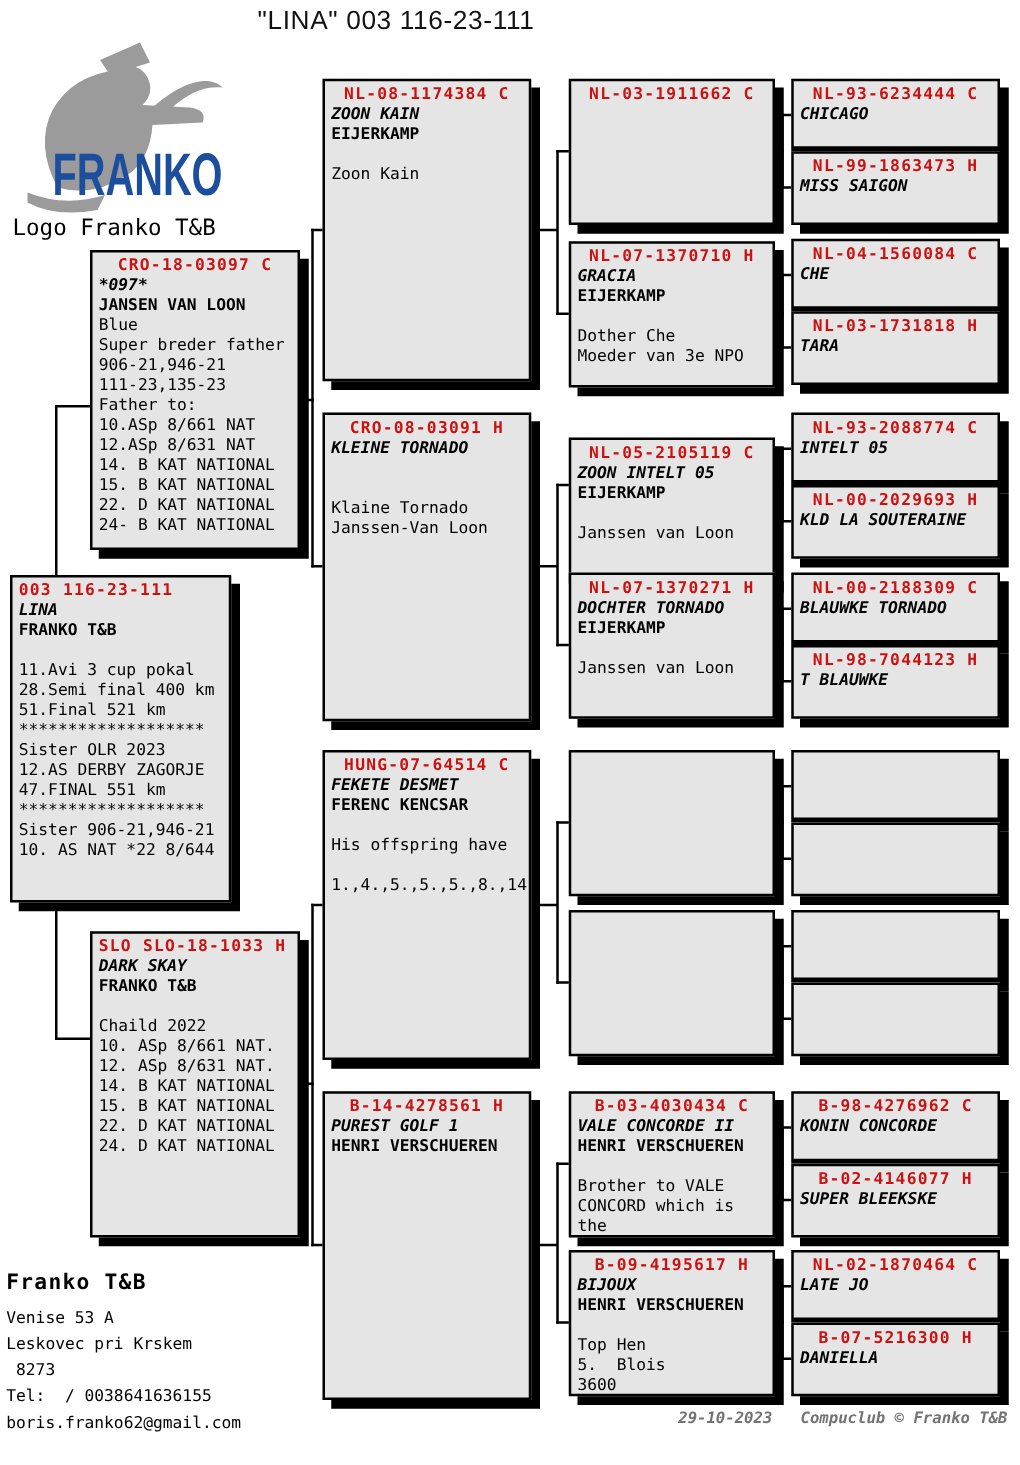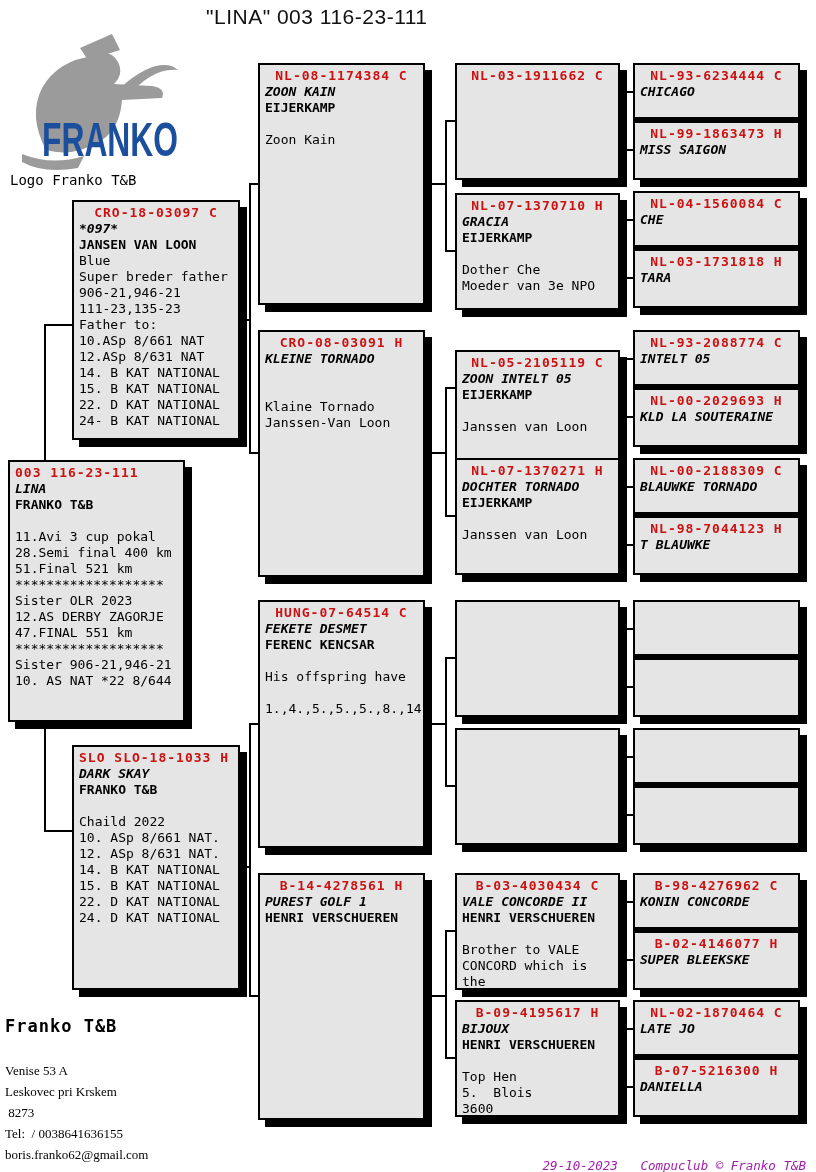--- a/index.html
+++ b/index.html
@@ -14,28 +14,28 @@
         text-align:center;white-space:pre;line-height:17px;}
   .ring.left{text-align:left;}
   .row{font-size:13px;line-height:16px;min-height:16px;white-space:pre-wrap;color:#000;}
   .row.b{font-weight:bold;}
   .row.bi{font-weight:bold;font-style:italic;}
   .g4t{border-bottom-width:4px;}
   
   .line{position:absolute;background:#000;z-index:1;}
   
   #logo{position:absolute;left:8px;top:26px;width:180px;height:145px;z-index:3;}
-  #logo-caption{position:absolute;left:10px;top:172px;font-size:14px;color:#000;}
+  #logo-caption{position:absolute;left:10px;top:172px;font-size:18px;color:#000;}
   
   #owner{position:absolute;left:5px;top:1016px;color:#000;}
   #owner-name{font-weight:bold;font-size:17px;letter-spacing:1px;}
   .owner-line{font-size:13px;line-height:21px;white-space:pre;}
-  #owner-lines{margin-top:24px;font-family:Liberation Serif, serif;}
+  #owner-lines{margin-top:8px;}
   #footer{position:absolute;right:10px;top:1126px;font-size:12.5px;font-style:italic;
-          font-weight:normal;color:#a21caf;white-space:pre;margin-top:32px;}
+          font-weight:bold;color:#737373;white-space:pre;}
 </style>
 </head>
 <body>
 
 <div id="canvas">
 
   <div id="title">"LINA"  003 116-23-111</div>
 
   <div id="logo">
     <svg width="180" height="145" viewBox="0 0 180 145">

